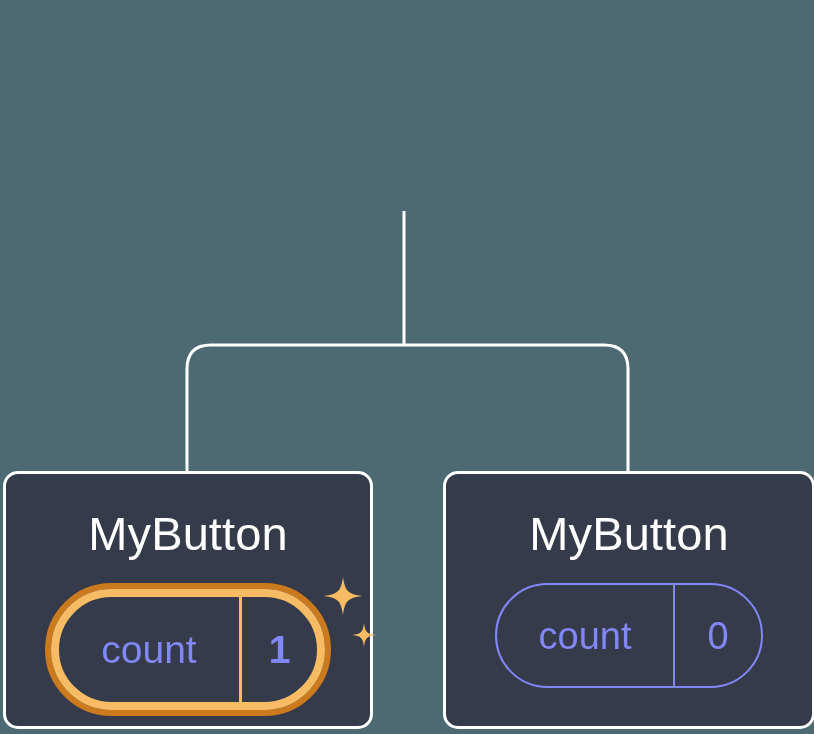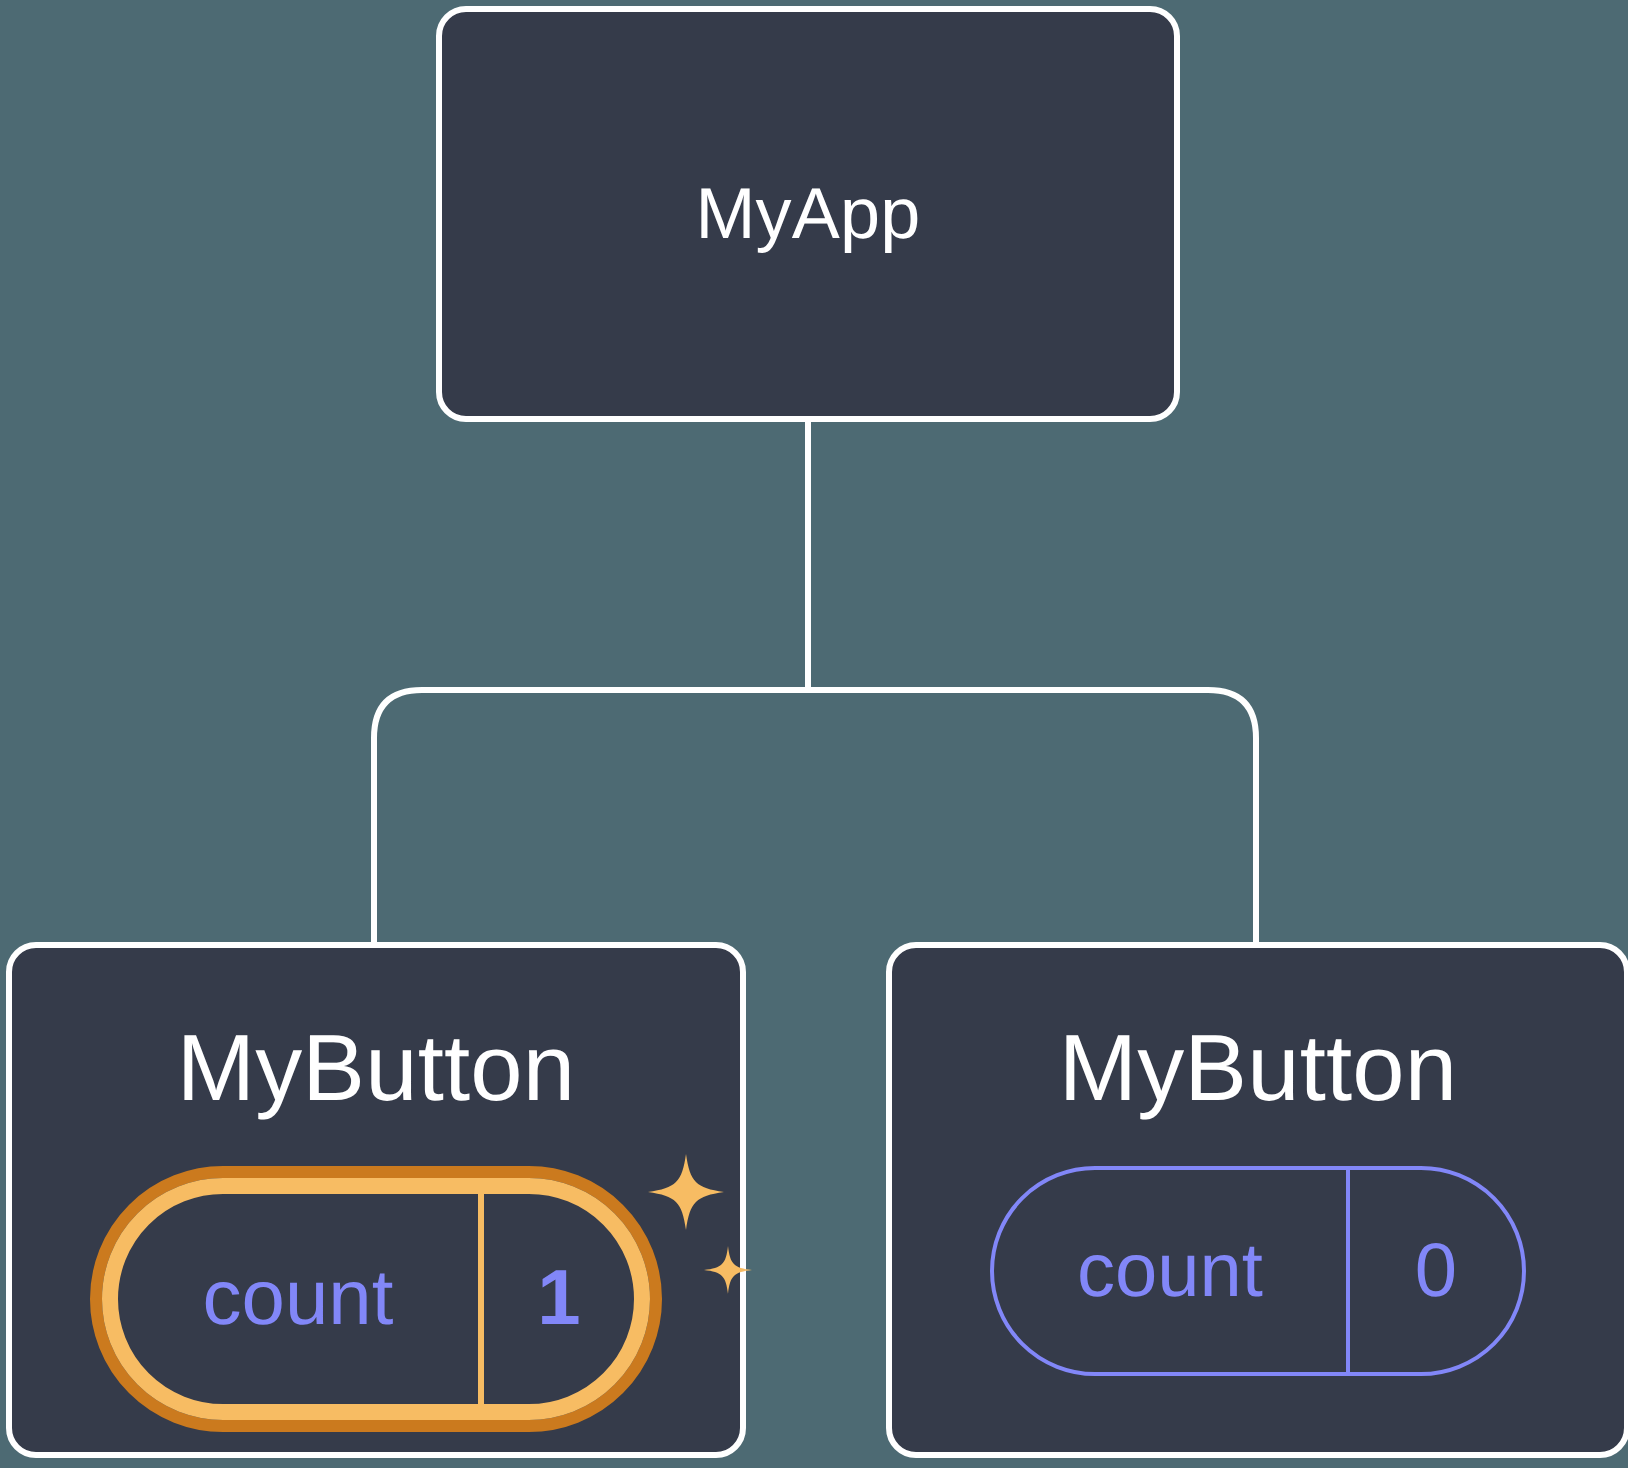--- a/index.html
+++ b/index.html
@@ -169,23 +169,20 @@
 </head>
 <body>
 
 <div id="diagram">
 
   <svg class="connectors" viewBox="0 0 814 734" width="814" height="734" aria-hidden="true">
     <path d="M 404 211 L 404 345" fill="none" stroke="#ffffff" stroke-width="3" stroke-linecap="butt"></path>
     <path d="M 187 471 L 187 369 Q 187 345 211 345 L 604 345 Q 628 345 628 369 L 628 471" fill="none" stroke="#ffffff" stroke-width="3" stroke-linecap="butt" stroke-linejoin="round"></path>
   </svg>
 
-  <div class="node node-root">
-    <div class="node-title">MyApp</div>
-  </div>
 
   <div class="node node-child-left">
     <div class="node-title">MyButton</div>
 
     <div class="pill-wrap">
       <div class="pill pill-highlight-outer">
         <div class="pill-highlight-inner">
           <div class="pill-key">count</div>
           <div class="pill-val">1</div>
         </div>

